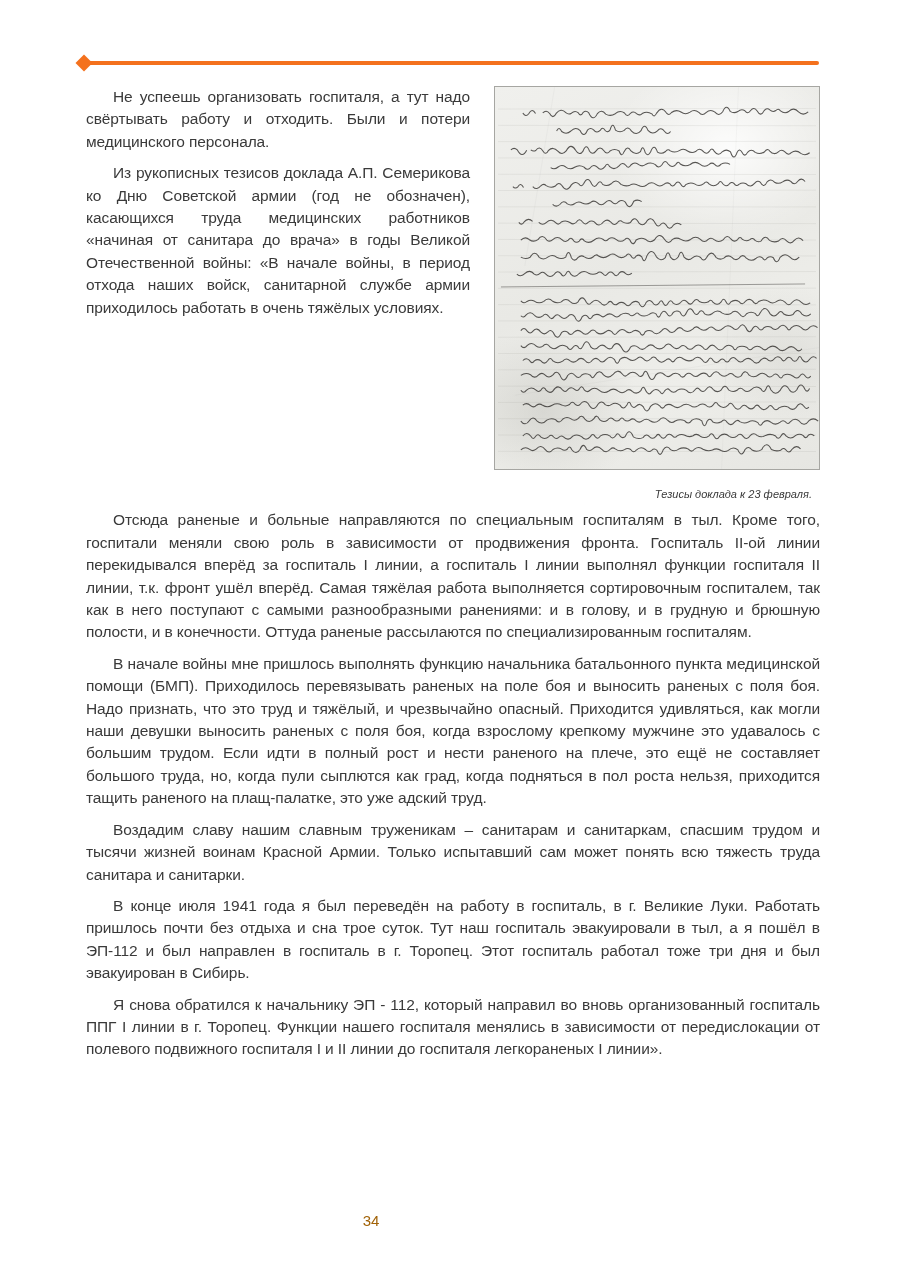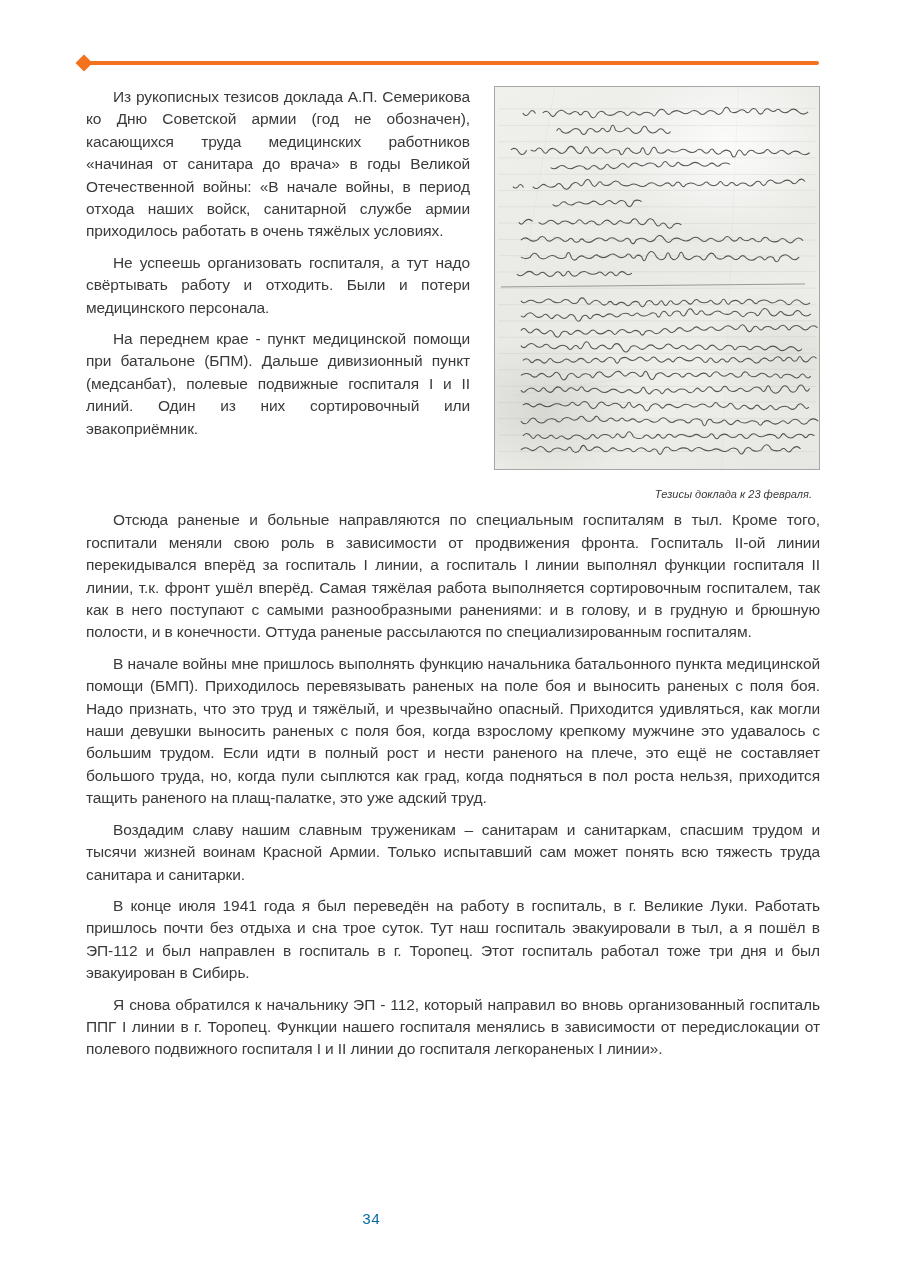--- a/index.html
+++ b/index.html
@@ -51,38 +51,37 @@
     margin-top:13px;font-style:italic;text-align:right;
     padding-right:8px;font-size:11px;letter-spacing:0;
     text-indent:0;
   }
 
   .body-paragraphs{margin-top:4px;}
 
   
   .page-number{
     position:absolute;left:0;top:1212px;width:742px;
-    text-align:center;font-size:15px;color:#0369a1;font-family:Liberation Mono, monospace;
+    text-align:center;font-size:15px;color:#a16207;
   }
 </style>
 </head>
 <body>
 
 <div class="page">
 
   <div class="accent-line"></div>
   <div class="accent-diamond"></div>
 
   <div class="content">
 
     <div class="top-section">
       <div class="left-col">
+        <p class="par">Не успеешь организовать госпиталя, а тут надо свёртывать работу и отходить. Были и потери медицинского персонала.</p>
         <p class="par">Из рукописных тезисов доклада А.П. Семерикова ко Дню Советской армии (год не обозначен), касающихся труда медицинских работников «начиная от санитара до врача» в годы Великой Отечественной войны: «В начале войны, в период отхода наших войск, санитарной  службе армии приходилось работать в очень тяжёлых условиях.</p>
-        <p class="par">Не успеешь организовать госпиталя, а тут надо свёртывать работу и отходить. Были и потери медицинского персонала.</p>
-        <p class="par">На переднем крае - пункт медицинской помощи при батальоне (БПМ). Дальше дивизионный пункт (медсанбат), полевые подвижные госпиталя I и II линий. Один из них сортировочный или эвакоприёмник.</p>
       </div>
 
       <figure class="photo-col" style="margin:0">
         <div class="photo">
           <svg id="hw" viewBox="0 0 326 384" width="324" height="382">
               <line x1="3" y1="22.0" x2="323" y2="21.3" stroke="#8f8f89" stroke-width="0.6" opacity="0.22"></line>
               <line x1="3" y1="38.4" x2="323" y2="38.8" stroke="#8f8f89" stroke-width="0.6" opacity="0.22"></line>
               <line x1="3" y1="54.8" x2="323" y2="54.5" stroke="#8f8f89" stroke-width="0.6" opacity="0.22"></line>
               <line x1="3" y1="71.2" x2="323" y2="71.2" stroke="#8f8f89" stroke-width="0.6" opacity="0.22"></line>
               <line x1="3" y1="87.6" x2="323" y2="87.9" stroke="#8f8f89" stroke-width="0.6" opacity="0.22"></line>

